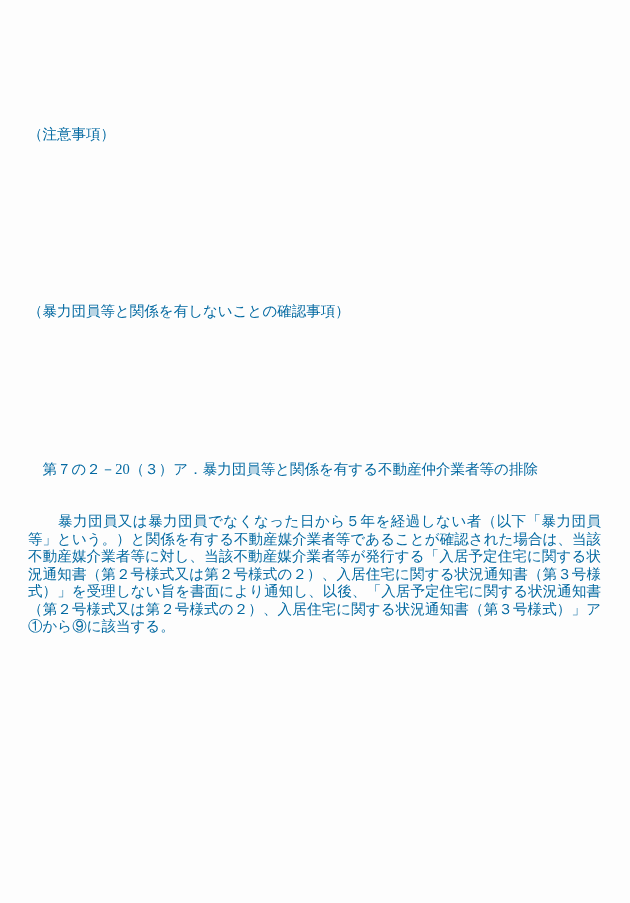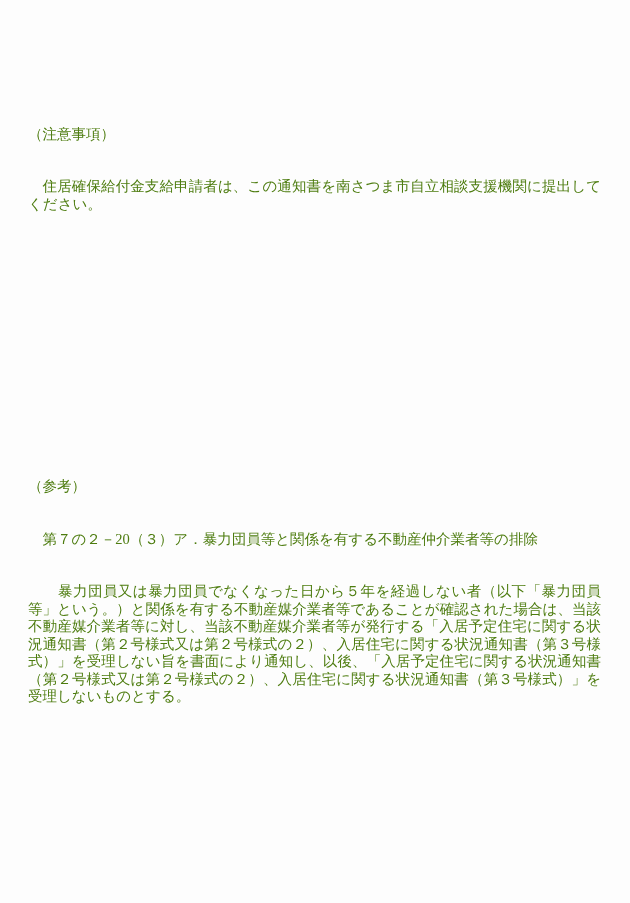--- a/index.html
+++ b/index.html
@@ -6,21 +6,21 @@
     margin: 0;
     padding: 0;
     background: #ffffff;
   }
   .page {
     position: relative;
     width: 630px;
     height: 903px;
     box-sizing: border-box;
     background: #fdfdfd;
-    color: #4d7c0f;
+    color: #0369a1;
     font-family: "Liberation Serif", "DejaVu Serif", serif;
     font-size: 14.5px;
     line-height: 17.5px;
     padding: 38px 29px 0 28px;
     overflow: hidden;
     white-space: pre-wrap;
     text-align: justify;
     word-break: normal;
   }
   .page h2, .page h3, .page p, .page div {
@@ -39,30 +39,29 @@
     margin-top: 18px;
   }
 </style>
 </head>
 <body>
 
 <div class="page">
 
   <section>
     <h2 class="heading-bold">（注意事項）</h2>
-    <p>　住居確保給付金支給申請者は、この通知書を南さつま市自立相談支援機関に提出してください。</p>
   </section>
 
   <section class="section-confirmation">
+    <h3>（暴力団員等と関係を有しないことの確認事項）</h3>
   </section>
 
   <section class="section-reference">
-    <h3>（参考）</h3>
     <p>　第７の２－20（３）ア．暴力団員等と関係を有する不動産仲介業者等の排除</p>
-    <p>　　暴力団員又は暴力団員でなくなった日から５年を経過しない者（以下「暴力団員等」という。）と関係を有する不動産媒介業者等であることが確認された場合は、当該不動産媒介業者等に対し、当該不動産媒介業者等が発行する「入居予定住宅に関する状況通知書（第２号様式又は第２号様式の２）、入居住宅に関する状況通知書（第３号様式）」を受理しない旨を書面により通知し、以後、「入居予定住宅に関する状況通知書（第２号様式又は第２号様式の２）、入居住宅に関する状況通知書（第３号様式）」を受理しないものとする。</p>
+    <p>　　暴力団員又は暴力団員でなくなった日から５年を経過しない者（以下「暴力団員等」という。）と関係を有する不動産媒介業者等であることが確認された場合は、当該不動産媒介業者等に対し、当該不動産媒介業者等が発行する「入居予定住宅に関する状況通知書（第２号様式又は第２号様式の２）、入居住宅に関する状況通知書（第３号様式）」を受理しない旨を書面により通知し、以後、「入居予定住宅に関する状況通知書（第２号様式又は第２号様式の２）、入居住宅に関する状況通知書（第３号様式）」ア①から⑨に該当する。</p>
     
 
     
 
     
   </section>
 
   
 
 </div>

